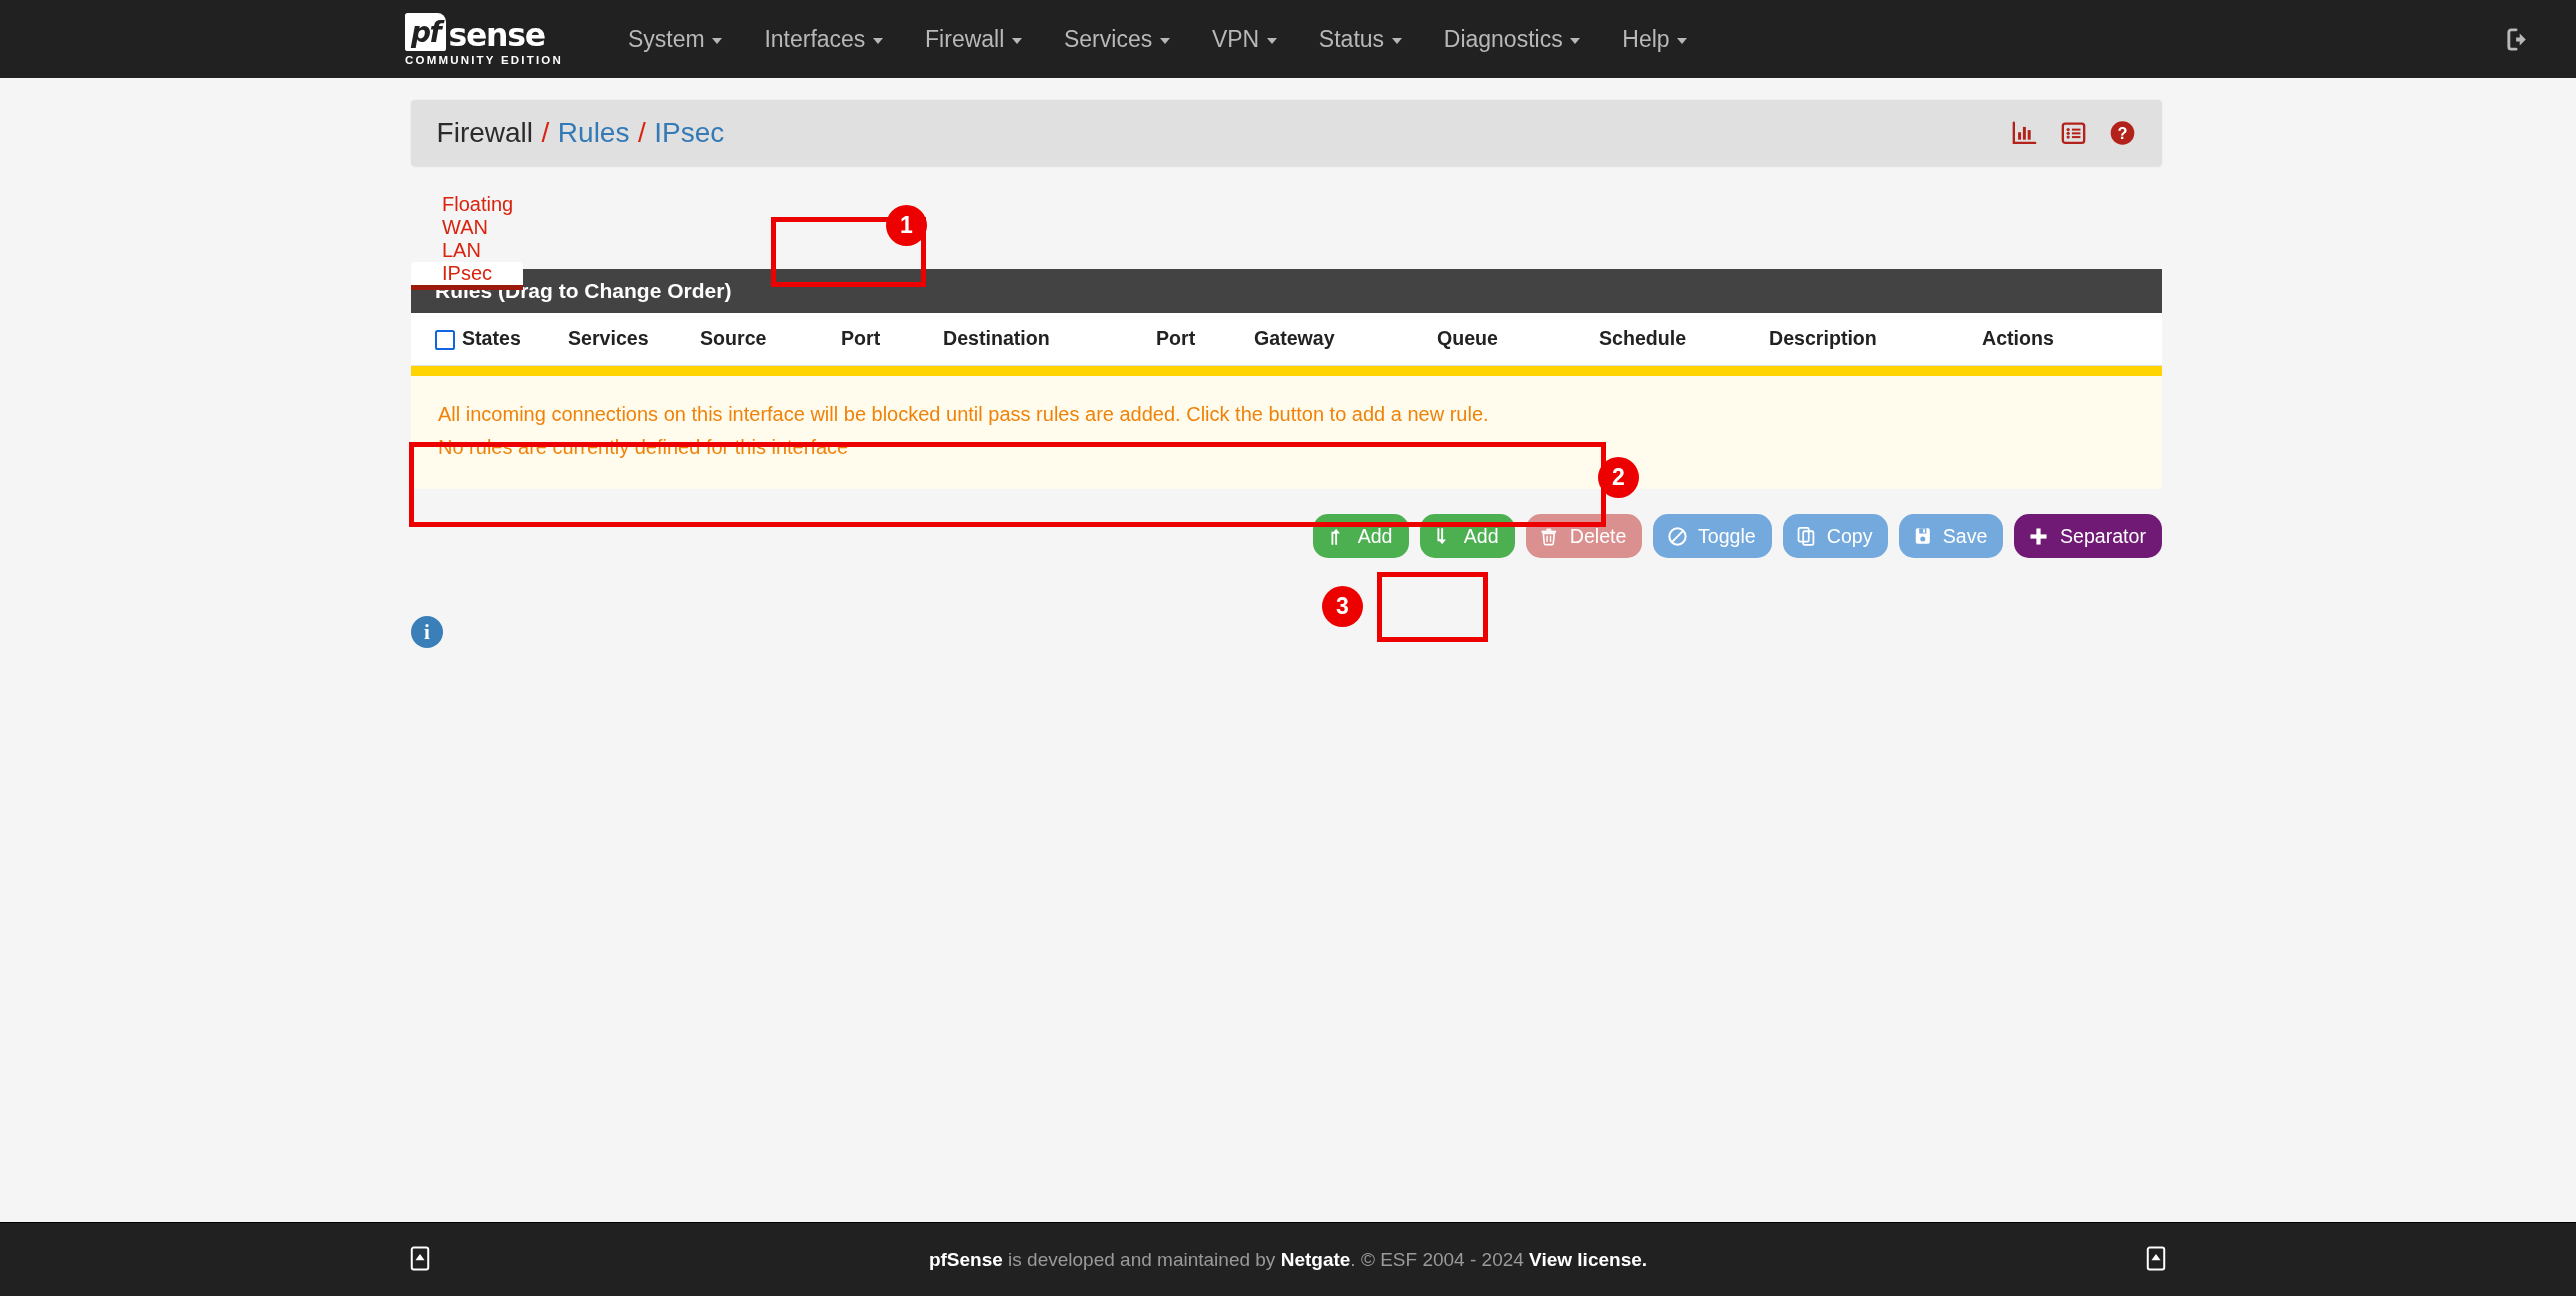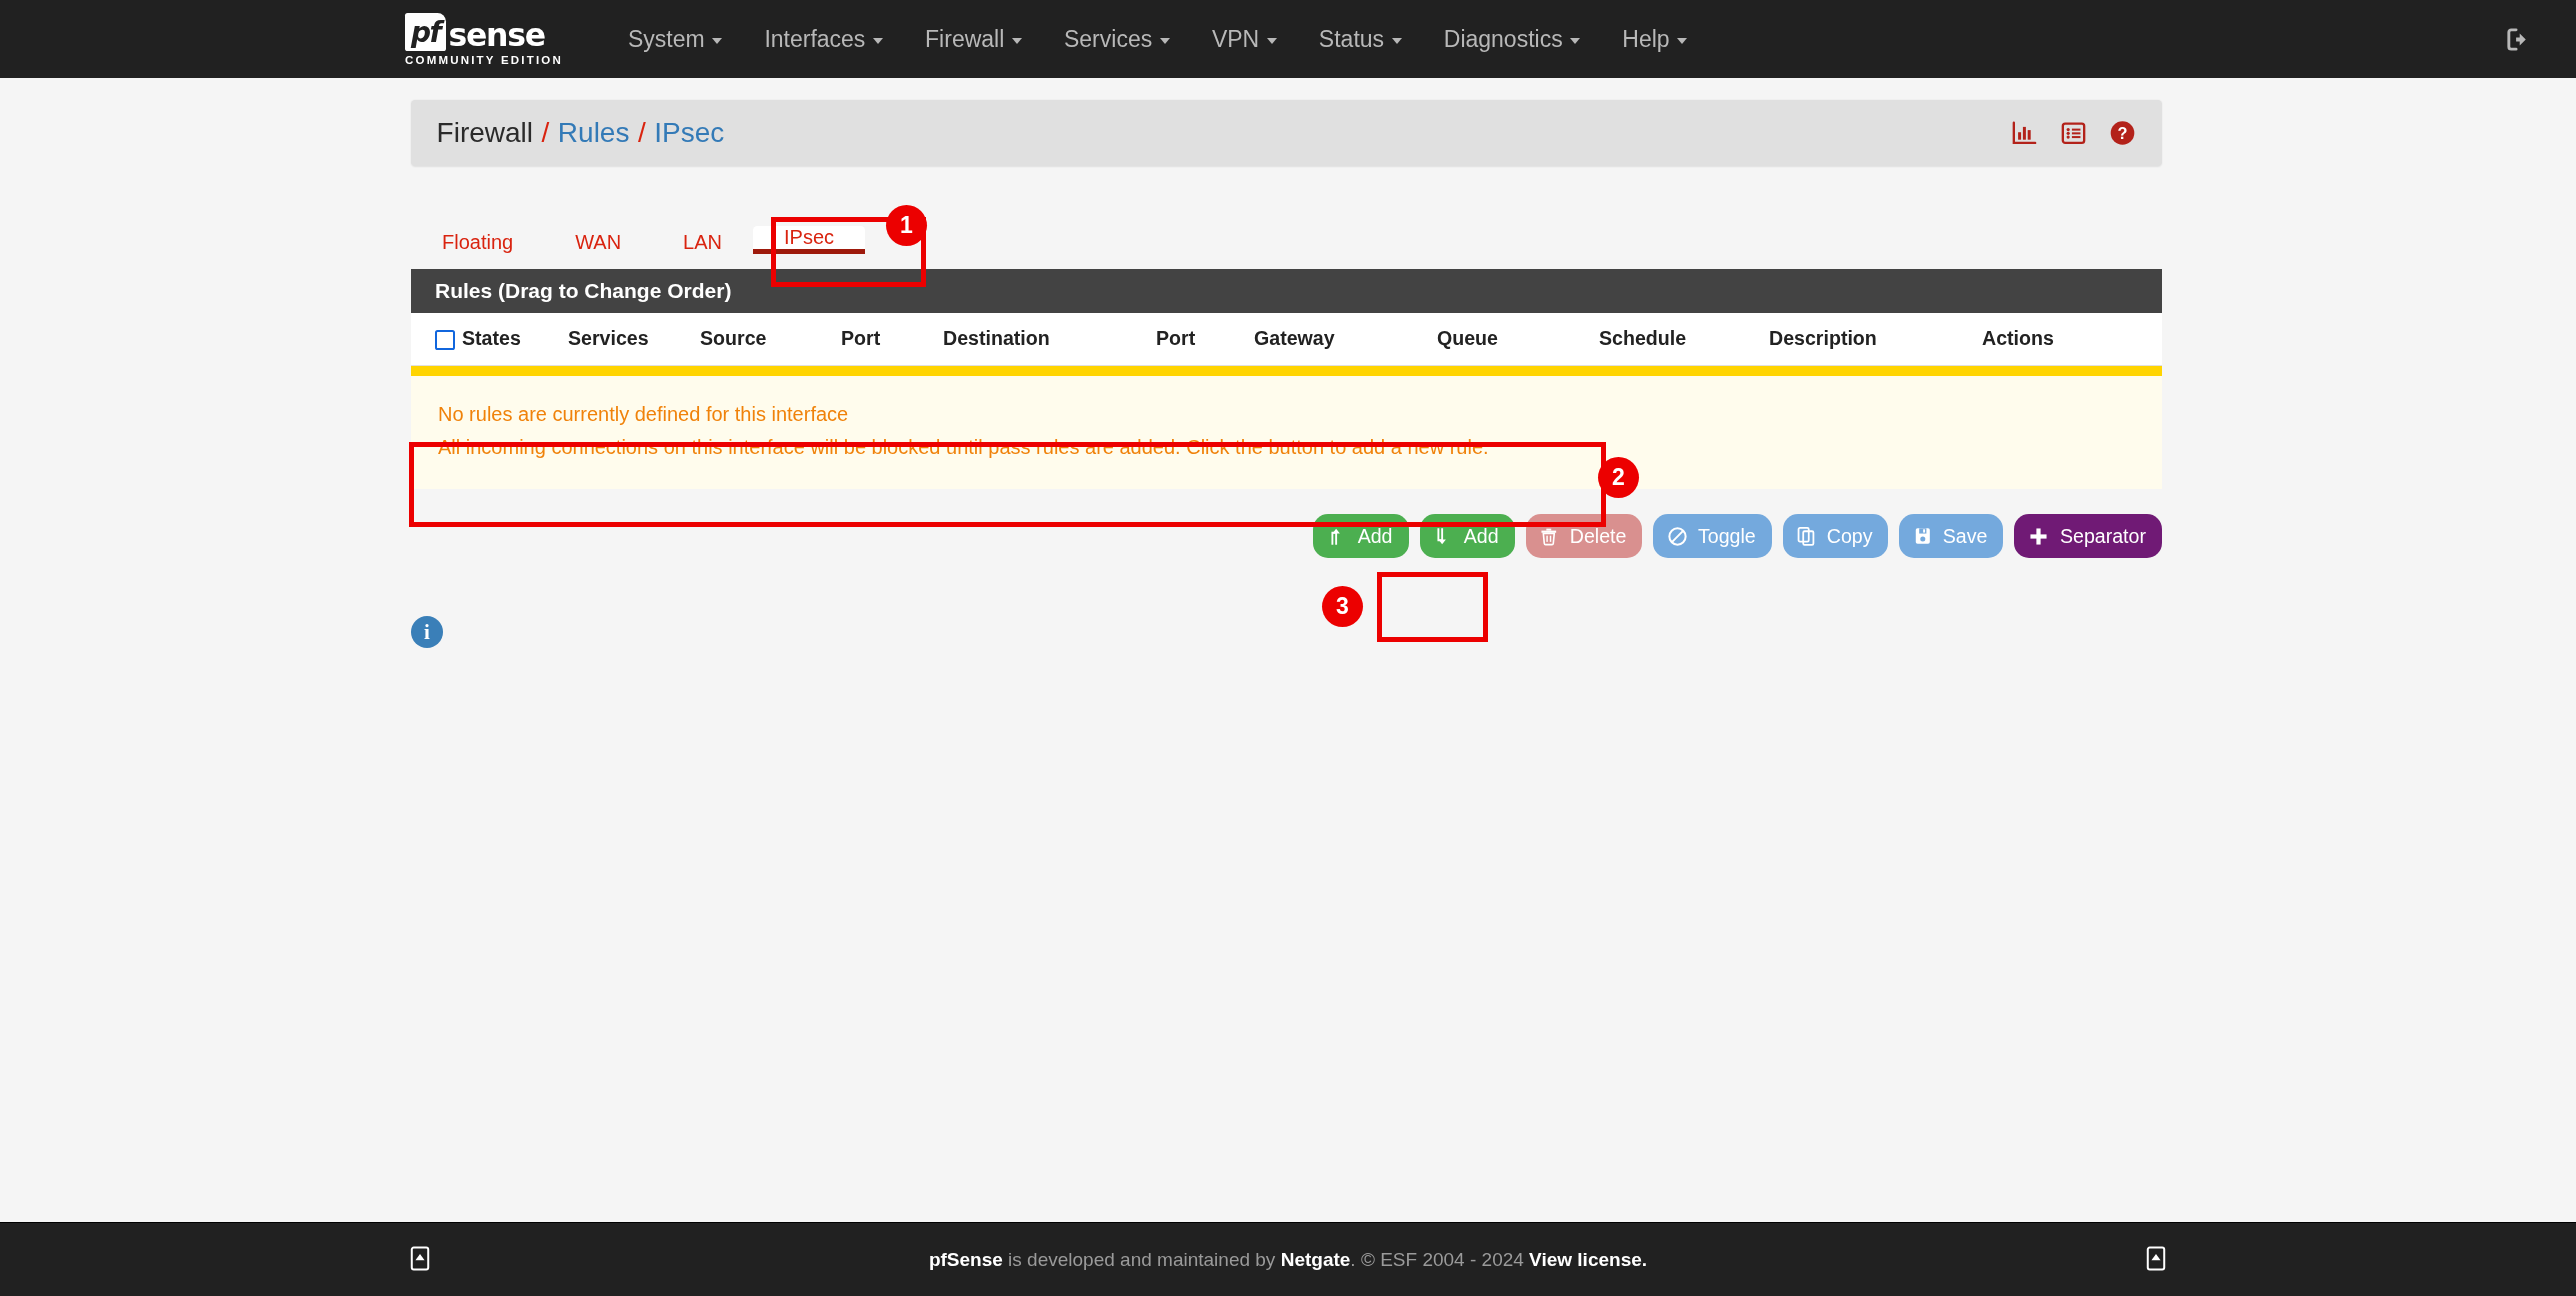--- a/index.html
+++ b/index.html
@@ -101,22 +101,23 @@
     position: absolute; right: 25.6px; top: 50%;
     transform: translateY(-50%);
     display: flex; align-items: center; gap: 22px;
   }
   .hicon { cursor: pointer; display: flex; align-items: center; }
 
   
   .tabs {
     margin-top: 27px;
     height: 61px;
-    display: flex; align-items: flex-end;
+    display: flex; align-items: flex-start;
     position: relative;
+    flex-direction: column;
   }
   .tab {
     font-size: 20px; color: #d9230f;
     padding: 0 31px;
     display: flex; align-items: center; justify-content: center;
     cursor: pointer; white-space: nowrap;
     background: transparent;
     border-radius: 4.3px 4.3px 0 0;
   }
   .tab.active {
@@ -385,22 +386,22 @@
             <th>Actions</th>
           </tr>
         </thead>
         <tbody></tbody>
       </table>
     </div>
 
     <div class="alertwrap" id="no-rules-alert">
       <div class="alert-top"></div>
       <div class="alert-body">
+        <div class="alert-line">All incoming connections on this interface will be blocked until pass rules are added. Click the button to add a new rule.</div>
         <div class="alert-line">No rules are currently defined for this interface</div>
-        <div class="alert-line">All incoming connections on this interface will be blocked until pass rules are added. Click the button to add a new rule.</div>
       </div>
     </div>
 
     <div class="toolbar">
 
       <button class="btn btn-success" id="add-button-top">
         <svg width="19.6" height="23" viewBox="0 0 24 24">
           <path d="M11.2 22 V7.4 H6.6 V22" fill="none" stroke="#fff" stroke-width="2.3"></path>
           <path d="M11.2 8.2 L6.6 8.2 L11.2 2.4 L15.8 8.2 Z" fill="#fff"></path>
         </svg>

